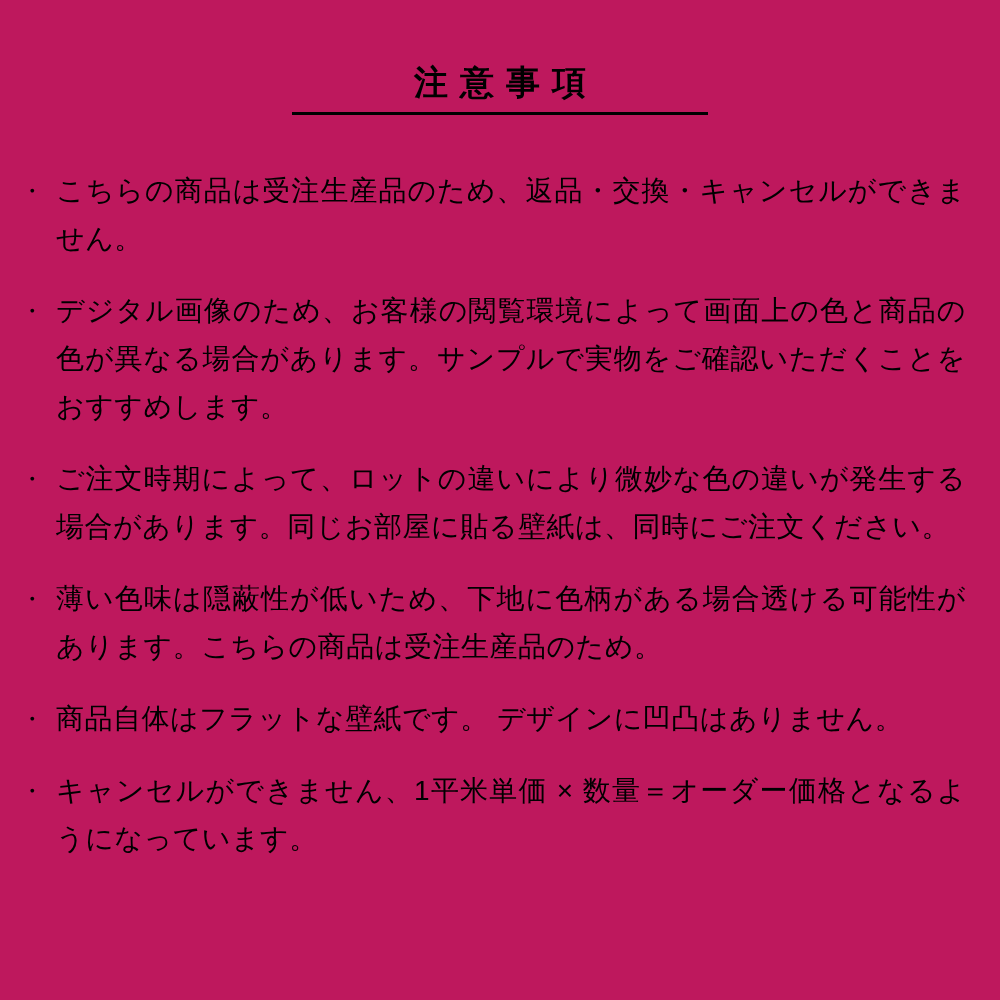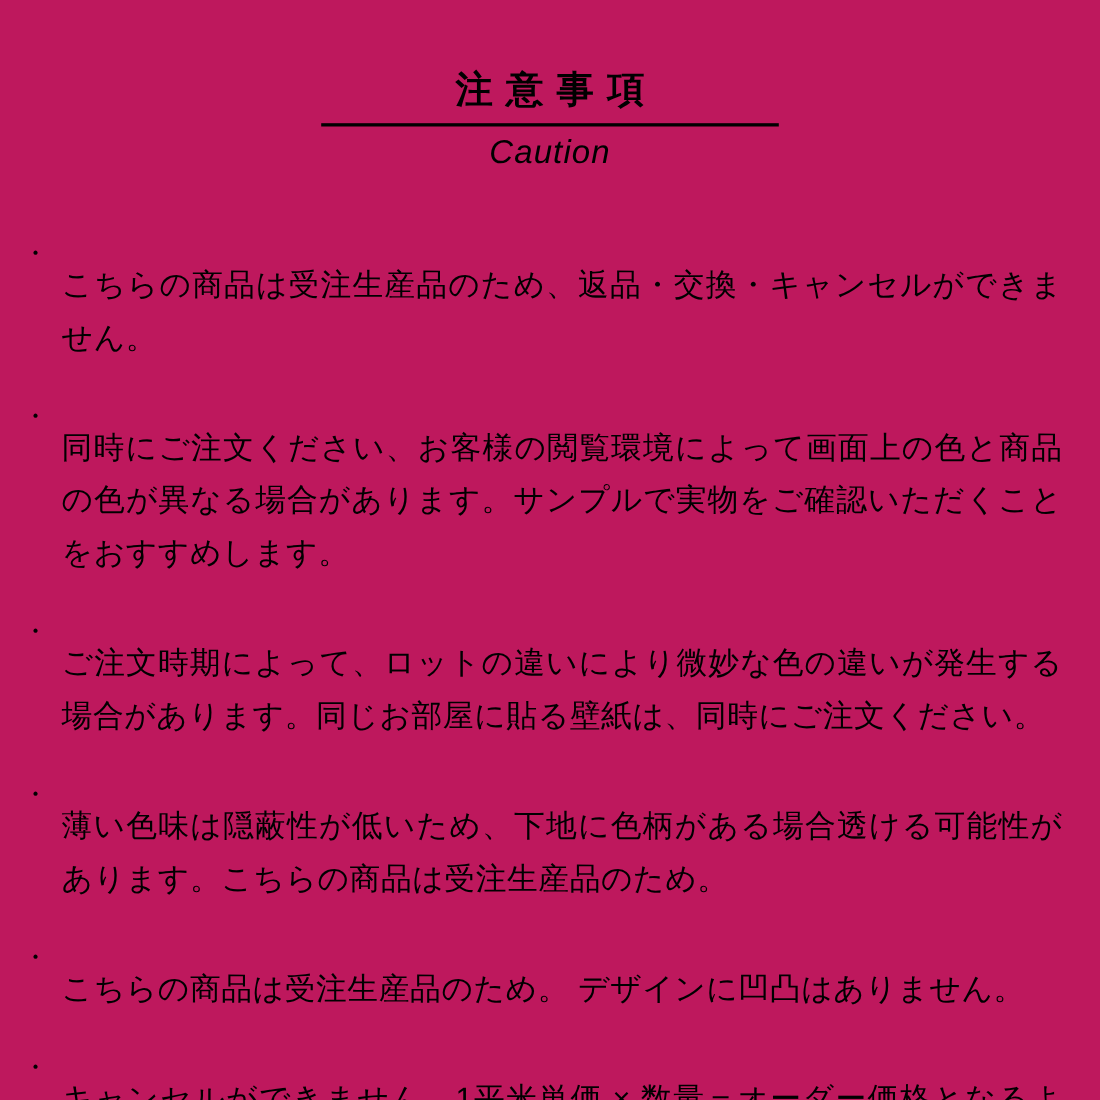--- a/index.html
+++ b/index.html
@@ -57,59 +57,57 @@
     text-align: justify;
   }
   .bullet {
     flex: none;
     width: 36px;
     font-size: 24px;
     line-height: 48px;
   }
   .item-text {
     flex: 1;
-    margin-top: 28px;
   }
 </style>
 </head>
 <body>
 
 <div class="page">
 
   <div class="header">
     <div class="title">注意事項</div>
     <div class="title-underline"></div>
-    <div class="subtitle">Caution</div>
   </div>
 
   <div class="caution-list">
 
     <div class="item">
       <span class="bullet">・</span>
       <span class="item-text">こちらの商品は受注生産品のため、返品・交換・キャンセルができません。</span>
     </div>
 
     <div class="item">
       <span class="bullet">・</span>
-      <span class="item-text">同時にご注文ください、お客様の閲覧環境によって画面上の色と商品の色が異なる場合があります。サンプルで実物をご確認いただくことをおすすめします。</span>
+      <span class="item-text">デジタル画像のため、お客様の閲覧環境によって画面上の色と商品の色が異なる場合があります。サンプルで実物をご確認いただくことをおすすめします。</span>
     </div>
 
     <div class="item">
       <span class="bullet">・</span>
       <span class="item-text">ご注文時期によって、ロットの違いにより微妙な色の違いが発生する場合があります。同じお部屋に貼る壁紙は、同時にご注文ください。</span>
     </div>
 
     <div class="item">
       <span class="bullet">・</span>
       <span class="item-text">薄い色味は隠蔽性が低いため、下地に色柄がある場合透ける可能性があります。こちらの商品は受注生産品のため。</span>
     </div>
 
     <div class="item">
       <span class="bullet">・</span>
-      <span class="item-text">こちらの商品は受注生産品のため。 デザインに凹凸はありません。</span>
+      <span class="item-text">商品自体はフラットな壁紙です。 デザインに凹凸はありません。</span>
     </div>
 
     <div class="item">
       <span class="bullet">・</span>
       <span class="item-text">キャンセルができません、1平米単価 × 数量＝オーダー価格となるようになっています。</span>
     </div>
 
   </div>
 
 </div>

